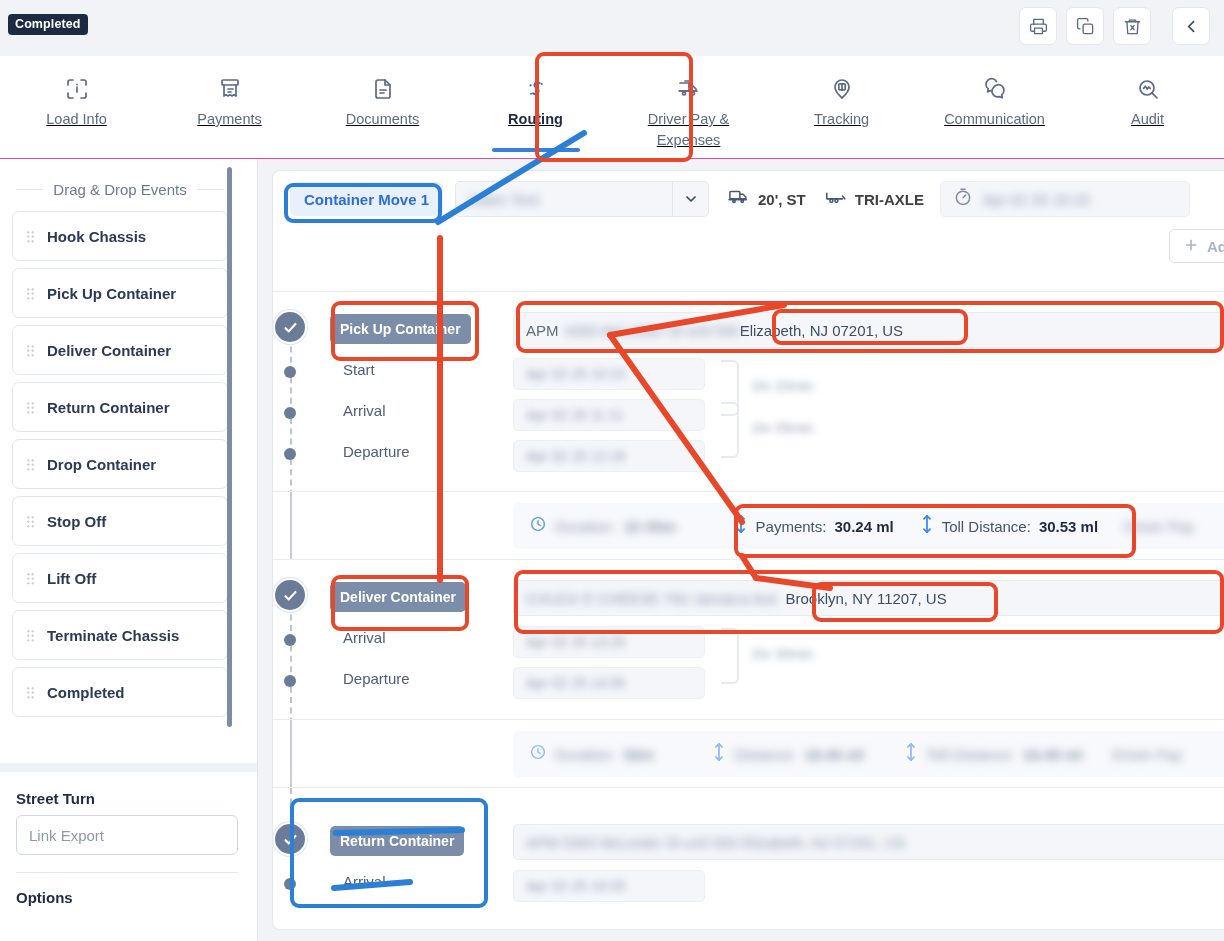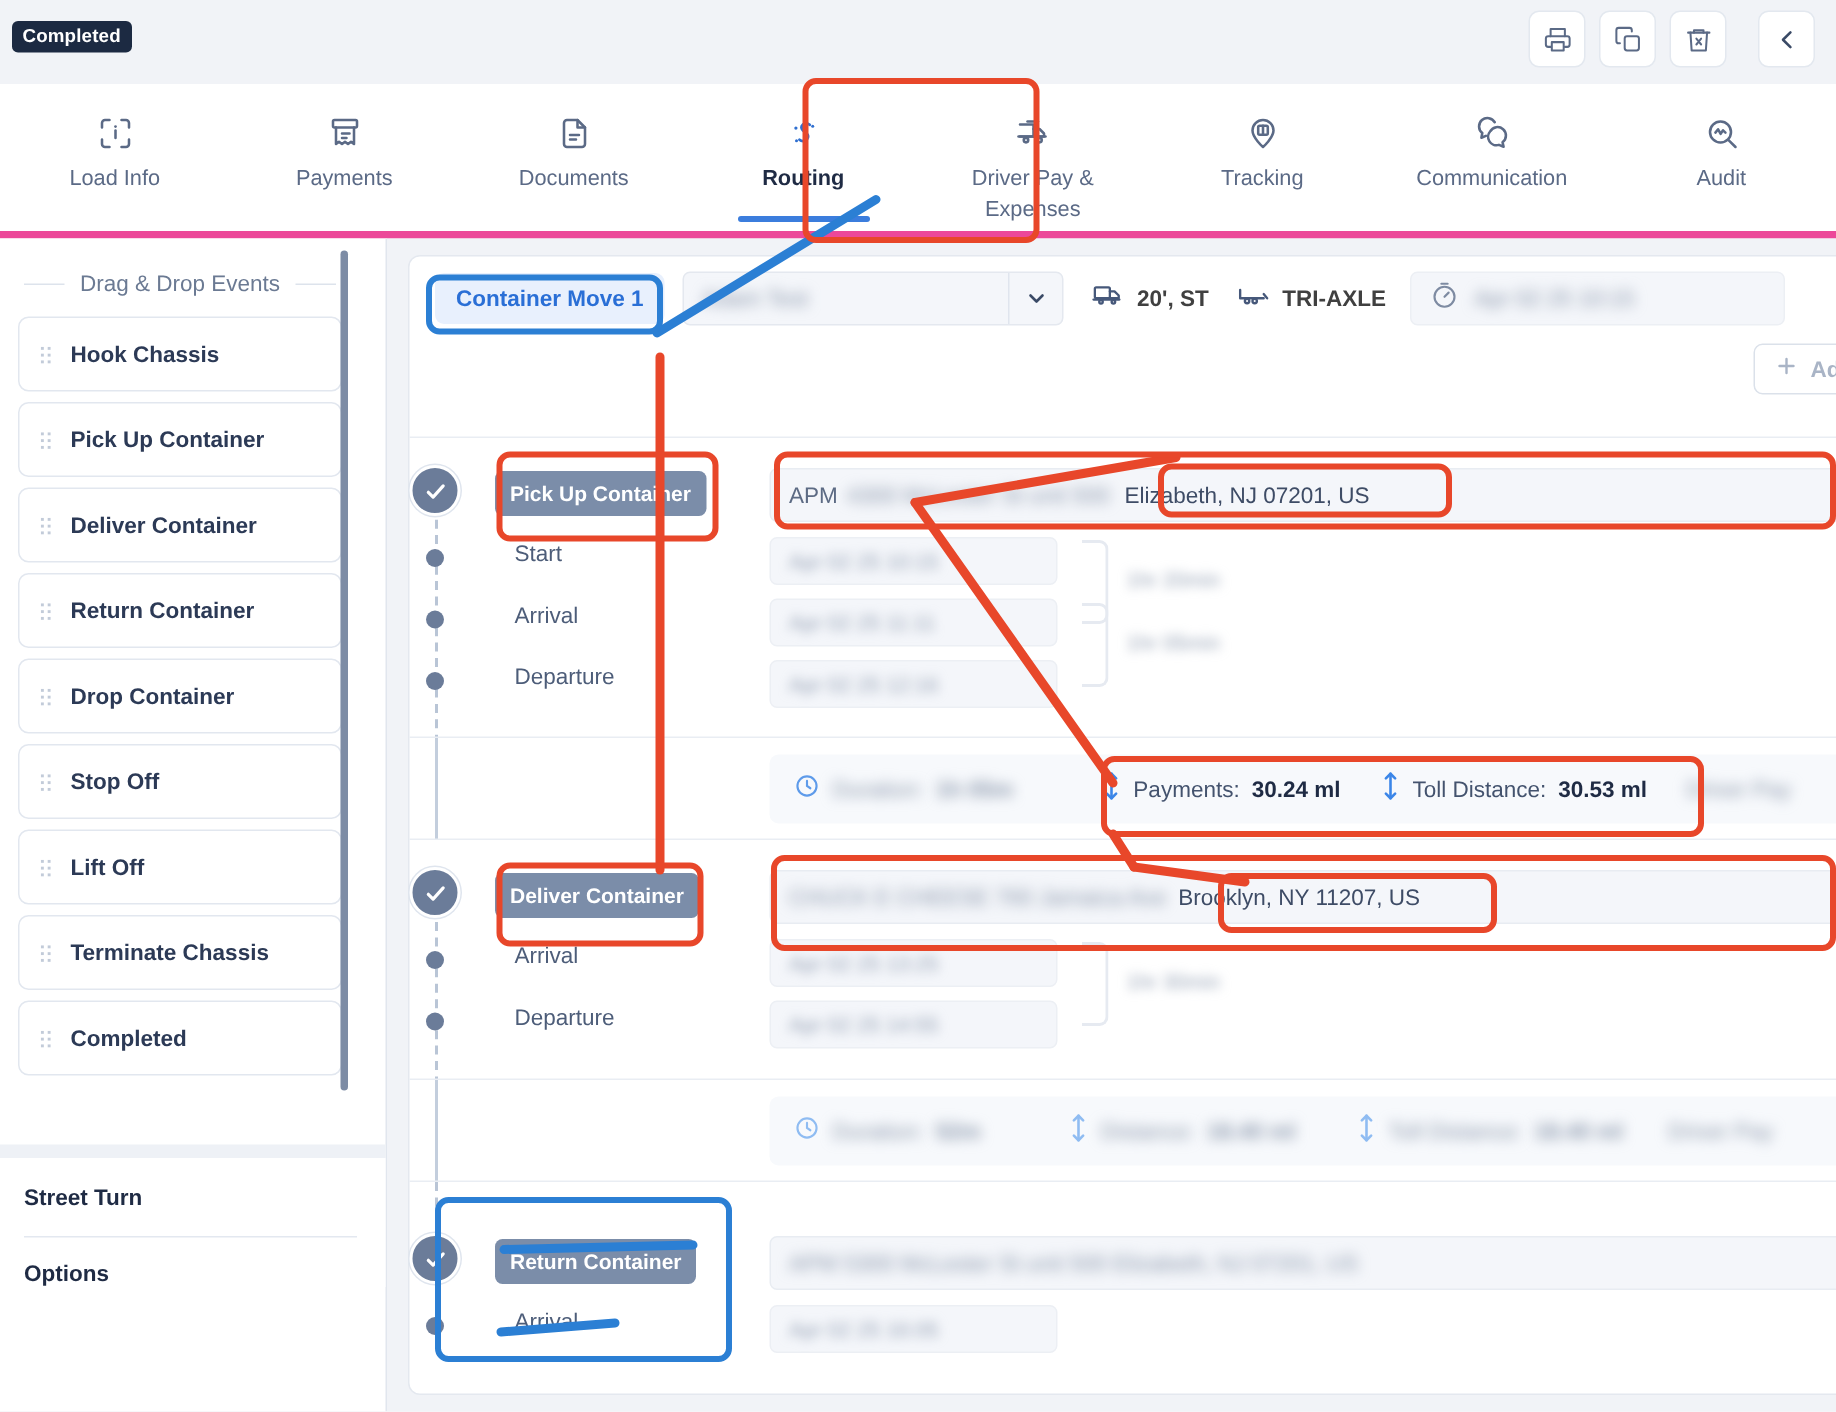--- a/index.html
+++ b/index.html
@@ -35,22 +35,22 @@
     background: #ffffff; border: 1px solid #e3e8ef;
     display: flex; align-items: center; justify-content: center;
     cursor: pointer;
   }
   .icon-btn.sep { margin-left: 12px; }
   .icon-btn svg { display:block; }
 
   
   .tabbar {
     position: absolute; left: 0; top: 56px; width: 1224px; height: 103px;
-    background: #ffffff; border-bottom: 5px solid #ec4899;
-    display: flex; align-items: stretch;
+    background: #ffffff; border-bottom: 1px solid #ec4899;
+    display: flex; align-items: stretch; text-decoration: underline;
   }
   .tab {
     flex: 1 1 0; position: relative;
     display: flex; flex-direction: column; align-items: center;
     justify-content: flex-start; padding-top: 18px;
     cursor: pointer;
   }
   .tab .t-icon { height: 30px; display:flex; align-items:center; justify-content:center; }
   .tab .t-label {
     margin-top: 5px; font-size: 14.5px; color: #5b6a86; font-weight: normal;
@@ -439,20 +439,21 @@
         <span class="lbl">Completed</span>
       </div>
 
       <div class="side-scrollbar"></div>
     </div>
 
     <div class="side-divider"></div>
 
     <div class="side-lower">
       <div class="side-h">Street Turn</div>
+      <input class="side-input" type="text" placeholder="Link Export" style="">
       <div class="side-rule"></div>
       <div class="side-h2">Options</div>
     </div>
   </div>
 
   <div class="main">
     <div class="main-card">
 
       <div class="move-head">
         <div class="chip-move">Container Move 1</div>
@@ -521,21 +522,21 @@
             <svg width="17" height="17" viewBox="0 0 24 24" fill="none" stroke="#ffffff" stroke-width="3" stroke-linecap="round" stroke-linejoin="round">
                 <path d="M5 13l4.5 4.5L19 7"></path>
               </svg>
           </div>
 
           <div class="ev-badge" style="left:57px;top:22px;">Pick Up Container</div>
 
           <div class="addr-field" style="left:240px;top:20px;width:720px;">
             <span style="font-size:15px;color:#5d6b84;">APM</span>
             <span class="blur-md" style="margin-left:6px;">4300 McLester St unit 500</span>
-            <span class="addr-city" style="margin-left:10px;">Elizabeth, NJ 07201, US</span>
+            <span class="addr-city" style="margin-left:0;">Elizabeth, NJ 07201, US</span>
           </div>
 
           <div class="dot" style="top:74px;"></div>
           <div class="sub-label" style="top:69px;">Start</div>
           <div class="time-field" style="left:240px;top:66px;">
             <span class="blur-sm">Apr 02 25 10:15</span>
           </div>
           <div class="brace" style="left:448px;top:68px;width:18px;height:56px;"></div>
           <div class="blur-sm" style="position:absolute;left:478px;top:86px;">1hr 20min</div>
 

